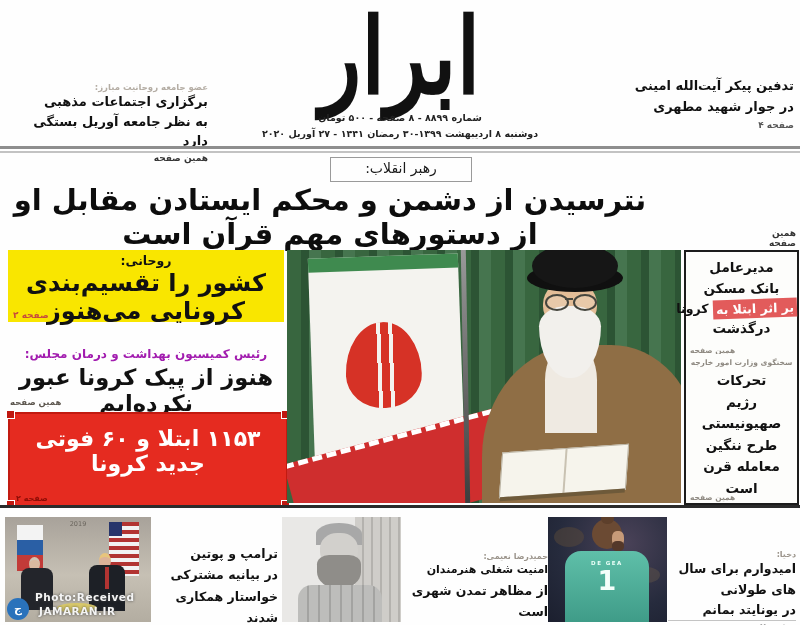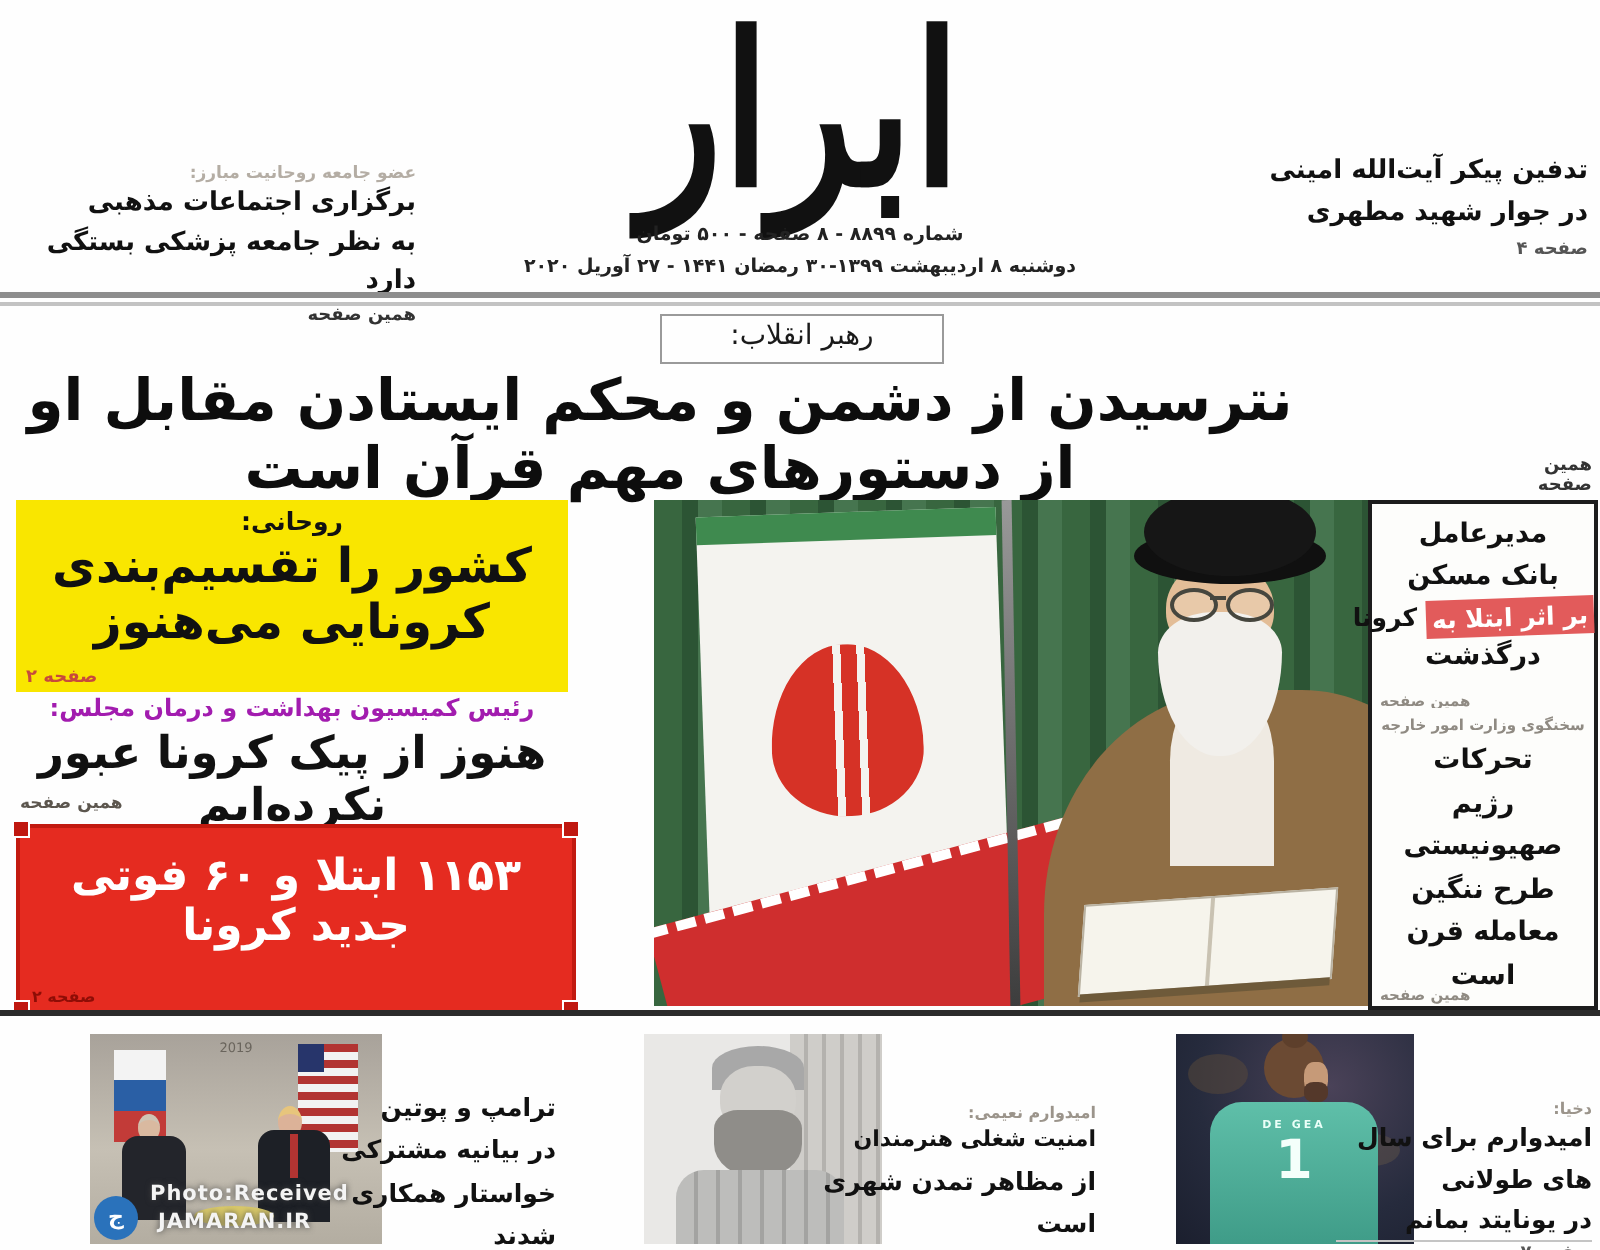--- a/index.html
+++ b/index.html
@@ -17,54 +17,54 @@
   .pgref{font-size:9px;font-weight:bold;color:#333;}
   .rule-main{border-top:3px solid #8e8e8e;border-bottom:2px solid #c3c3c3;height:2px;background:#fff;}
   .rule-dark{background:#2b2b2b;}
   
   .ybox{background:#f9e600;}
   .rbox{background:#e52b20;}
   .corner{position:absolute;width:7px;height:7px;background:#c01810;border:1px solid #fff;}
   .outline-box{border:2px solid #1c1c1c;background:#fdfdfb;}
   .hl{display:inline-block;background:#e25b5b;color:#fff;padding:0 3px;transform:rotate(-2deg);}
   
-  .ph{overflow:hidden;position:absolute;margin-left:40px;}
+  .ph{overflow:hidden;position:absolute;}
   .curtain{background:repeating-linear-gradient(90deg,#38663f 0 14px,#2c5434 14px 22px,#46754f 22px 34px);}
   .wmark{color:#f4f4f4;font-weight:bold;font-size:10.5px;text-shadow:0 0 3px #444;letter-spacing:.5px;}
 </style>
 </head>
 <body>
 
 <div class="page">
 
   <div class="abs logo rtl" style="left:290px;top:4px;width:220px;text-align:center;">ابرار</div>
   <div class="abs rtl ctr" style="left:250px;top:112px;width:300px;font-size:9.5px;color:#222;font-weight:bold;">شماره ۸۸۹۹ - ۸ صفحه - ۵۰۰ تومان</div>
   <div class="abs rtl ctr" style="left:220px;top:128px;width:360px;font-size:9.5px;color:#222;font-weight:bold;">دوشنبه ۸ اردیبهشت ۱۳۹۹-۳۰ رمضان ۱۴۴۱ - ۲۷ آوریل ۲۰۲۰</div>
 
   <div class="abs rtl" style="left:8px;top:82px;width:200px;">
     <div class="kicker-sm">عضو جامعه روحانیت مبارز:</div>
     <div class="bold" style="font-size:13px;line-height:1.5;">برگزاری اجتماعات مذهبی</div>
-    <div class="bold" style="font-size:13px;line-height:1.5;">به نظر جامعه پزشکی بستگی دارد</div>
+    <div class="bold" style="font-size:13px;line-height:1.5;">به نظر جامعه آوریل بستگی دارد</div>
     <div class="pgref" style="margin-top:2px;">همین صفحه</div>
   </div>
 
   <div class="abs rtl" style="left:620px;top:76px;width:174px;">
     <div class="bold" style="font-size:13px;line-height:1.6;">تدفین پیکر آیت‌الله امینی</div>
     <div class="bold" style="font-size:13px;line-height:1.6;">در جوار شهید مطهری</div>
     <div class="pgref" style="margin-top:2px;color:#555;">صفحه ۴</div>
   </div>
 
   <div class="abs rule-main" style="left:0;top:146px;width:800px;"></div>
 
   <div class="abs rtl ctr" style="left:330px;top:157px;width:140px;height:21px;border:1px solid #9a9a9a;
        font-size:14px;padding-top:2px;color:#1a1a1a;">رهبر انقلاب:</div>
   <div class="abs rtl ctr" style="left:0;top:183px;width:660px;font-size:29px;font-weight:bold;color:#0d0d0d;letter-spacing:-.5px;">نترسیدن از دشمن و محکم ایستادن مقابل او از دستورهای مهم قرآن است</div>
   <div class="abs rtl pgref" style="left:760px;top:228px;width:36px;">همین صفحه</div>
 
-  <div class="abs ybox rtl" style="left:8px;top:250px;width:276px;height:96px;">
+  <div class="abs ybox rtl" style="left:8px;top:250px;width:276px;height:72px;">
     <div class="ctr bold" style="font-size:12.5px;padding-top:3px;">روحانی:</div>
     <div class="ctr" style="font-size:24px;font-weight:bold;line-height:1.15;margin-top:2px;">کشور را تقسیم‌بندی</div>
     <div class="ctr" style="font-size:24px;font-weight:bold;line-height:1.15;">کرونایی می‌هنوز</div>
     <div class="abs" style="left:5px;bottom:2px;font-size:9px;font-weight:bold;color:#c74a3c;direction:rtl;">صفحه ۲</div>
   </div>
 
   <div class="abs rtl" style="left:8px;top:347px;width:276px;height:60px;">
     <div class="ctr kicker-md" style="font-size:12px;">رئیس کمیسیون بهداشت و درمان مجلس:</div>
     <div class="ctr" style="font-size:22.5px;font-weight:bold;margin-top:3px;">هنوز از پیک کرونا عبور نکرده‌ایم</div>
     <div class="abs" style="left:2px;bottom:0;font-size:8.5px;font-weight:bold;color:#5c564e;direction:rtl;">همین صفحه</div>
@@ -165,21 +165,21 @@
   <div class="ph" style="left:282px;top:517px;width:119px;height:105px;background:#e9e8e6;">
     <div class="abs" style="right:0;top:0;width:46px;height:105px;background:repeating-linear-gradient(90deg,#cfcdc9 0 7px,#b4b2ae 7px 9px);"></div>
     <div class="abs" style="left:34px;top:6px;width:46px;height:22px;background:#a8a8a8;border-radius:50% 50% 0 0;"></div>
     <div class="abs" style="left:38px;top:16px;width:38px;height:34px;background:#d2d0cc;border-radius:45%;"></div>
     <div class="abs" style="left:35px;top:38px;width:44px;height:34px;background:#8f8d89;border-radius:30% 30% 55% 55%;"></div>
     <div class="abs" style="left:16px;top:68px;width:84px;height:37px;background:#bdbdbb;border-radius:14px 14px 0 0;
          background-image:repeating-linear-gradient(90deg,transparent 0 9px,#a3a3a1 9px 11px);"></div>
   </div>
 
   <div class="abs rtl" style="left:406px;top:552px;width:142px;text-align:right;">
-    <div class="kicker-sm" style="font-size:8px;color:#9b948b;">امیدوارم نعیمی:</div>
+    <div class="kicker-sm" style="font-size:8px;color:#9b948b;">حمیدرضا نعیمی:</div>
     <div class="bold" style="font-size:11px;line-height:1.7;">امنیت شغلی هنرمندان</div>
     <div class="bold" style="font-size:12.5px;line-height:1.7;">از مظاهر تمدن شهری است</div>
 
   </div>
 
   <div class="ph" style="left:548px;top:517px;width:119px;height:105px;background:radial-gradient(circle at 65% 25%,#4a4258 0%,#262b3d 60%,#1b1f2e 100%);">
     <div class="abs" style="left:6px;top:10px;width:30px;height:20px;background:#5a4a3a;opacity:.5;border-radius:50%;"></div>
     <div class="abs" style="left:84px;top:50px;width:28px;height:16px;background:#6a5a48;opacity:.4;border-radius:50%;"></div>
     <div class="abs" style="left:44px;top:2px;width:30px;height:30px;background:#6b4a33;border-radius:50%;">
       <div class="abs" style="left:9px;top:-6px;width:13px;height:11px;background:#5d3f2b;border-radius:50%;"></div>

